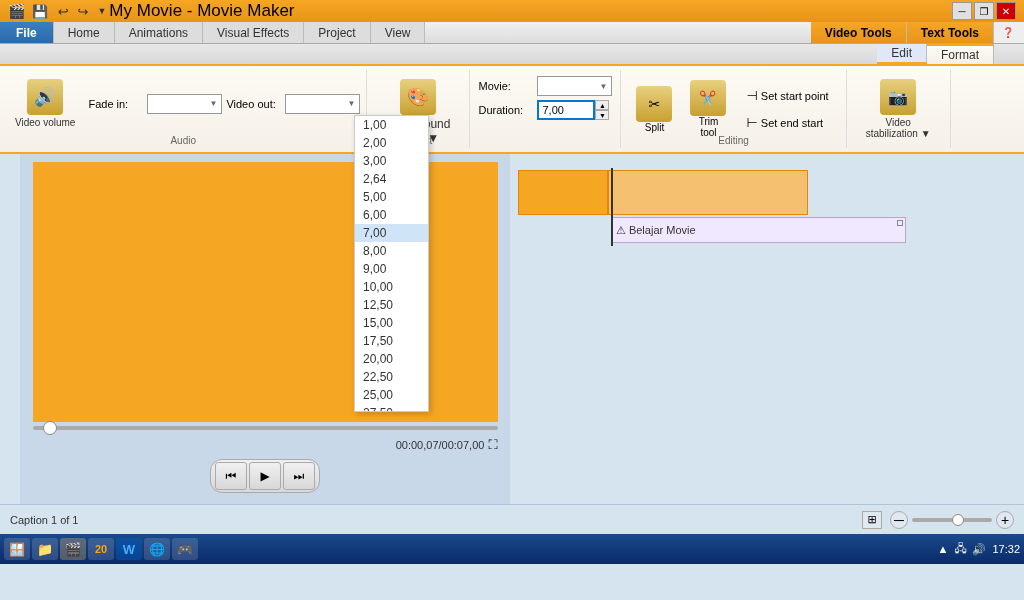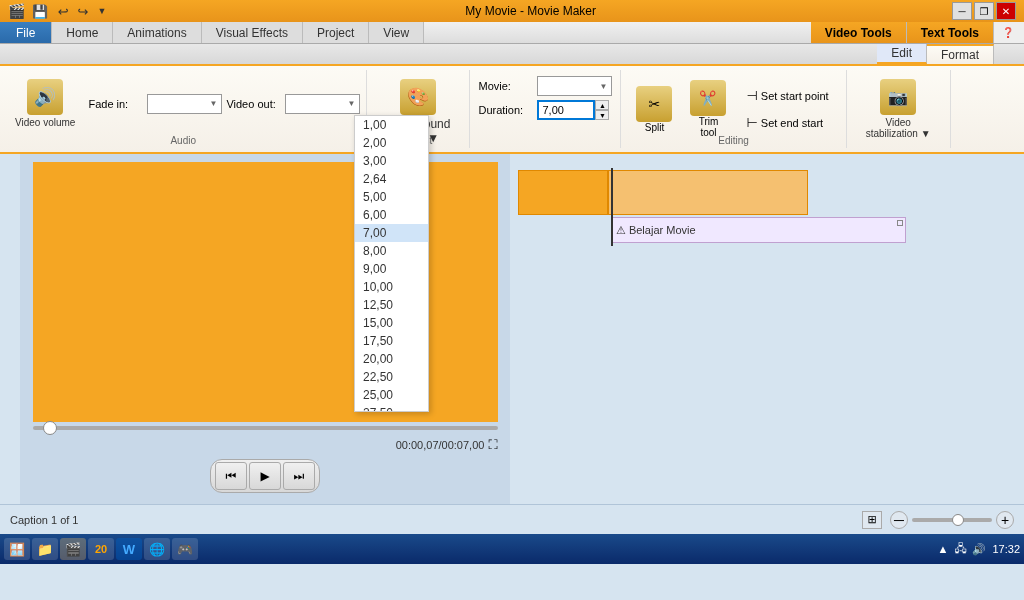--- a/index.html
+++ b/index.html
@@ -5,21 +5,21 @@
     * { margin: 0; padding: 0; box-sizing: border-box; }
     body { width: 1024px; height: 600px; overflow: hidden; font-family: 'Segoe UI', Arial, sans-serif; font-size: 12px; background: #d6e4f0; }
 
     
     .title-bar {
       display: flex; align-items: center; justify-content: space-between;
       background: linear-gradient(to bottom, #f5a623, #e8941a);
       height: 22px; padding: 0 8px;
     }
     .title-bar-left { display: flex; align-items: center; gap: 4px; }
-    .title-bar-title { flex: 1; text-align: center; font-size: 12px; color: #000; font-weight: normal; }
+    .title-bar-title { flex: 1; font-size: 17px; color: #000; font-weight: normal; }
     .title-bar-controls { display: flex; gap: 2px; }
     .title-btn {
       width: 20px; height: 18px; border: 1px solid #999; background: #e0e0e0;
       cursor: pointer; font-size: 10px; display: flex; align-items: center; justify-content: center;
     }
     .title-btn.close { background: #c00; color: white; }
 
     
     .tabs-row {
       display: flex; align-items: stretch; height: 22px;
@@ -30,21 +30,21 @@
       padding: 0 14px; display: flex; align-items: center; font-size: 12px;
       cursor: pointer; border-right: 1px solid #bbb; background: #ddd;
       color: #333;
     }
     .tab.active-orange {
       background: linear-gradient(to bottom, #f5a623, #e8941a);
       color: #000; font-weight: bold;
     }
     .tab-file {
       background: linear-gradient(to bottom, #3a7fc1, #2a6aaa);
-      color: white; font-weight: normal; padding: 0 16px;
+      color: white; font-weight: bold; padding: 0 16px;
     }
 
     
     .ribbon {
       background: linear-gradient(to bottom, #fdfbf5, #f5f0e8);
       border-bottom: 2px solid #f5a623;
       display: flex; align-items: stretch;
       height: 88px; padding: 4px 0;
     }
     .ribbon-row { display: flex; align-items: center; gap: 4px; }

